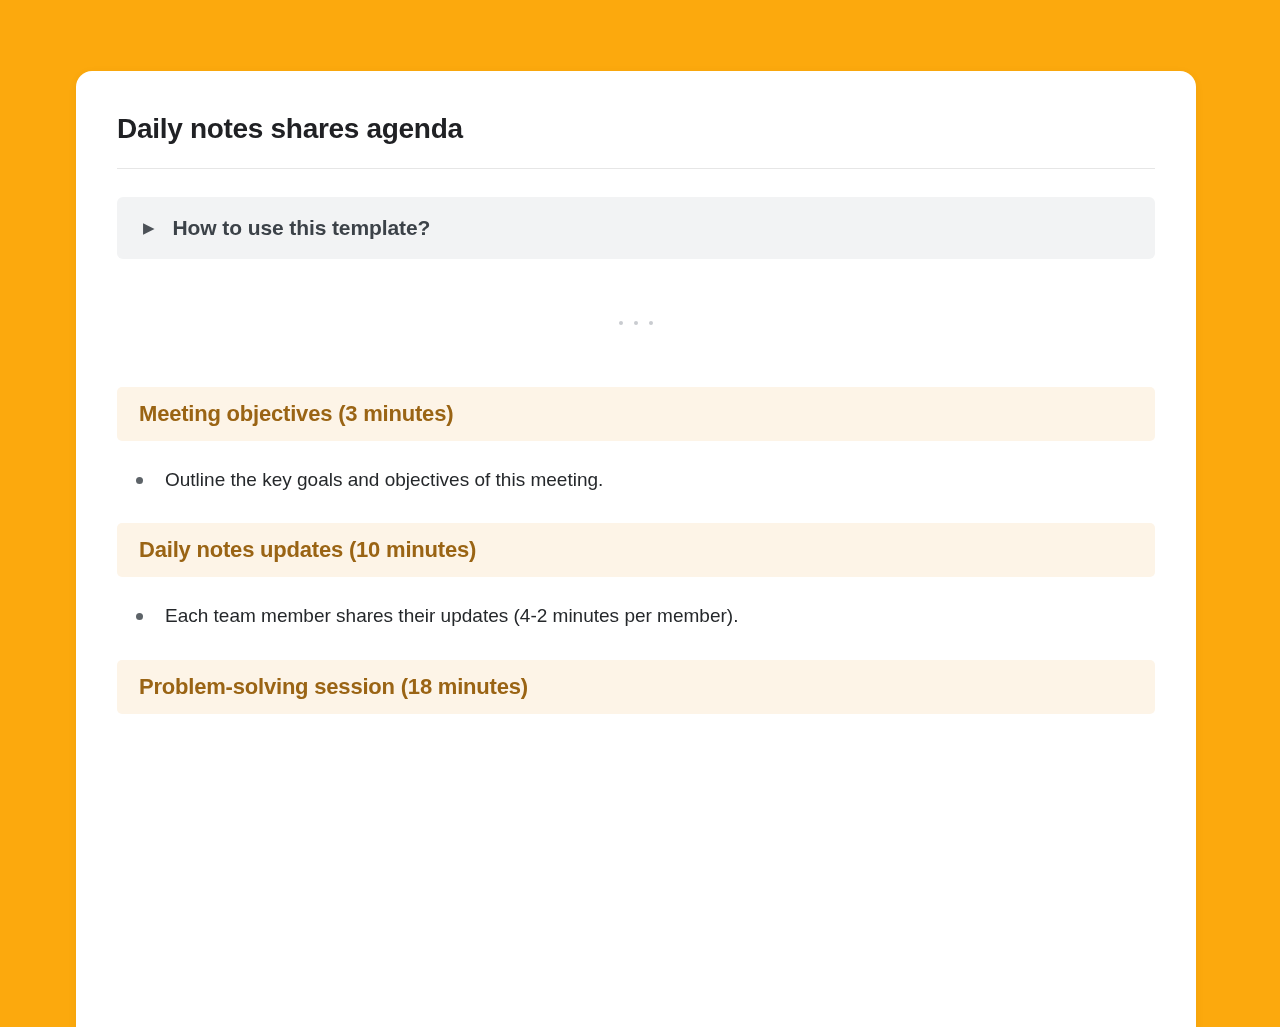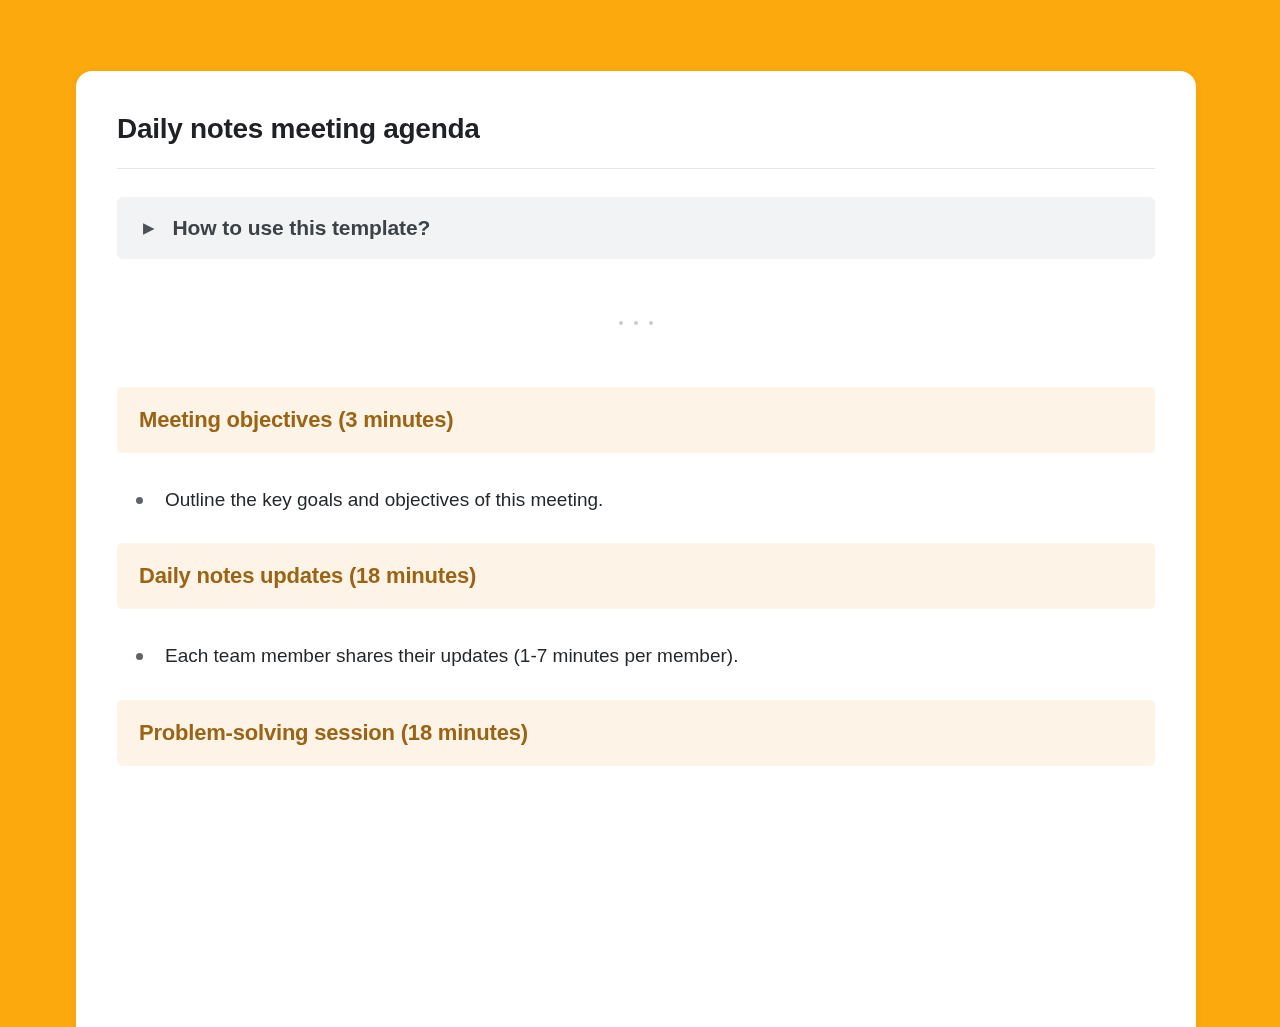--- a/index.html
+++ b/index.html
@@ -78,26 +78,26 @@
   .divider-dots span {
     width: 4px;
     height: 4px;
     border-radius: 50%;
     background: #c9ccd0;
     display: block;
   }
   .section-header {
     background: #fdf4e7;
     border-radius: 5px;
-    height: 66px;
+    height: 54px;
     display: flex;
     align-items: center;
     padding: 0 22px;
     box-sizing: border-box;
-    margin-bottom: 16px;
+    margin-bottom: 8px;
   }
   .section-header h2 {
     margin: 0;
     font-size: 22px;
     font-weight: bold;
     color: #9a6414;
     letter-spacing: -0.2px;
   }
   .bullet-row {
     display: flex;
@@ -123,21 +123,21 @@
   }
 </style>
 </head>
 <body>
 
 <div class="page-backdrop"></div>
 
 <div class="doc-card">
   <div class="doc-inner">
 
-    <h1 class="doc-title">Daily notes meeting agenda</h1>
+    <h1 class="doc-title">Daily notes shares agenda</h1>
     <div class="title-rule"></div>
 
     <div class="callout">
       <span class="toggle-triangle">▶</span>
       <span class="callout-label">How to use this template?</span>
     </div>
 
     <div class="divider-dots">
       <span></span>
       <span></span>
@@ -149,25 +149,25 @@
         <h2>Meeting objectives (3 minutes)</h2>
       </div>
       <div class="bullet-row">
         <span class="bullet-dot"></span>
         <span class="bullet-text">Outline the key goals and objectives of this meeting.</span>
       </div>
     </div>
 
     <div class="section-block">
       <div class="section-header">
-        <h2>Daily notes updates (18 minutes)</h2>
+        <h2>Daily notes updates (10 minutes)</h2>
       </div>
       <div class="bullet-row">
         <span class="bullet-dot"></span>
-        <span class="bullet-text">Each team member shares their updates (1-7 minutes per member).</span>
+        <span class="bullet-text">Each team member shares their updates (4-2 minutes per member).</span>
       </div>
     </div>
 
 
     <div class="section-block">
       <div class="section-header">
         <h2>Problem-solving session (18 minutes)</h2>
       </div>
     </div>
 

